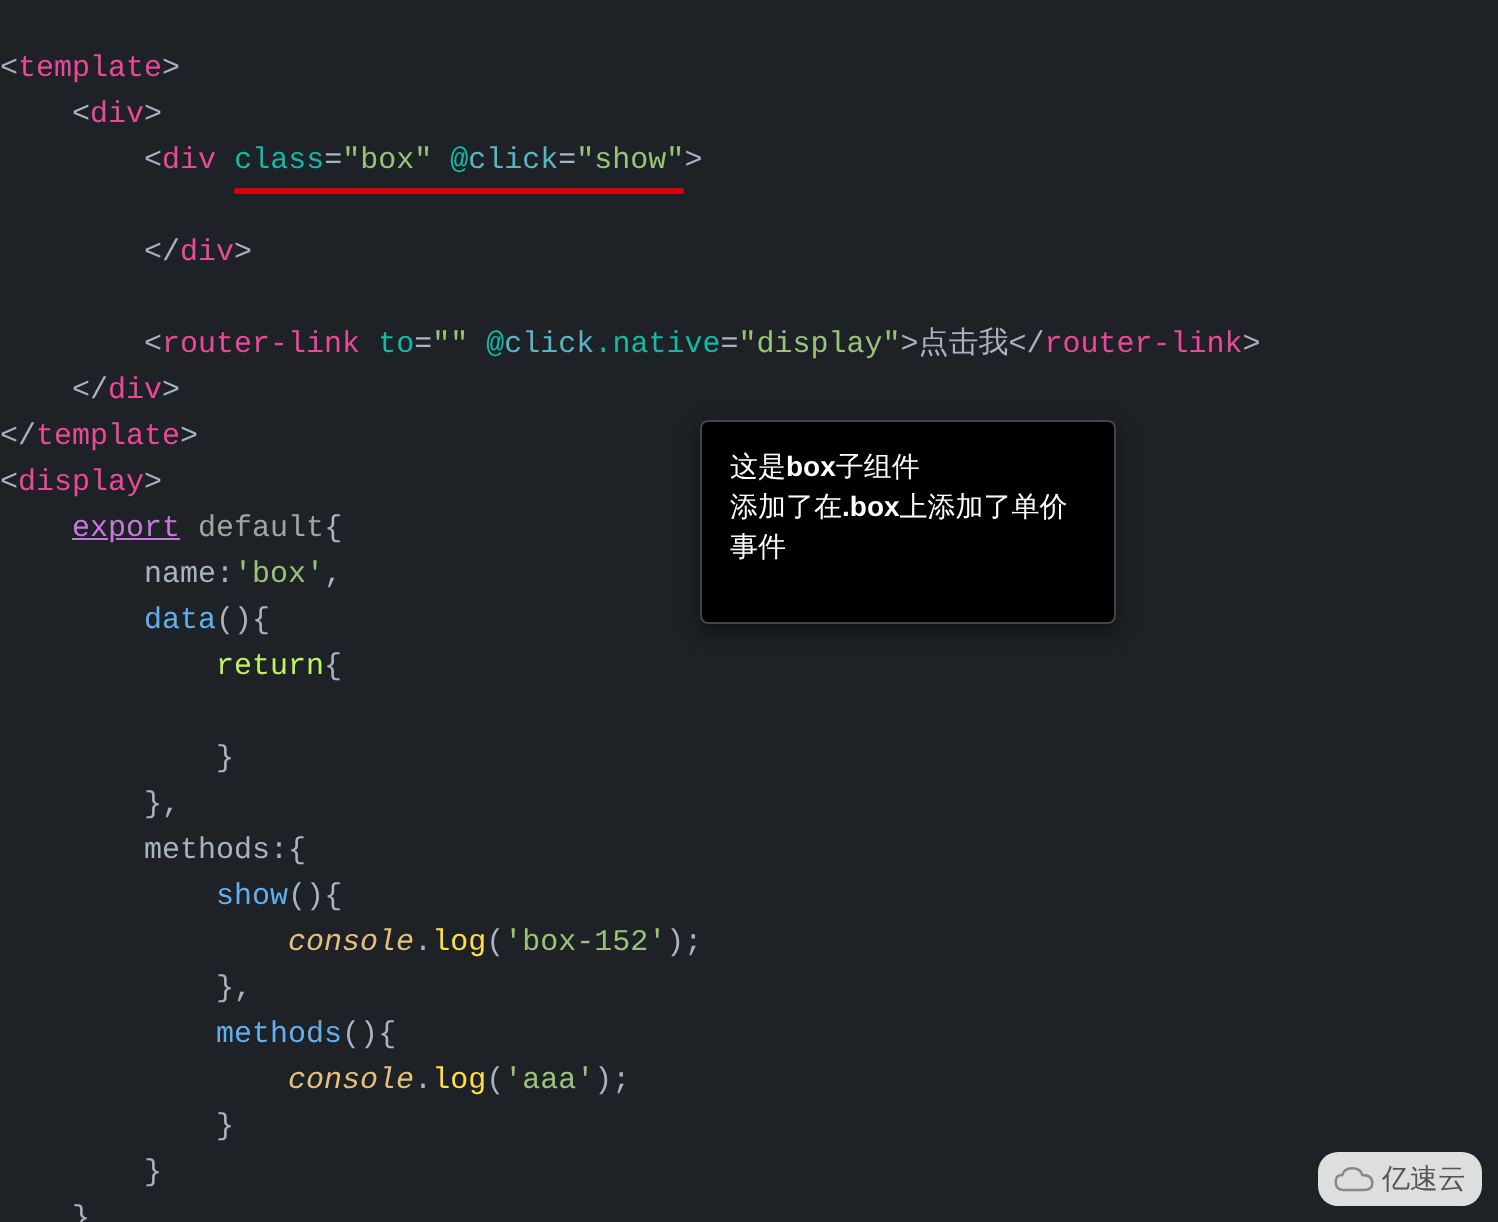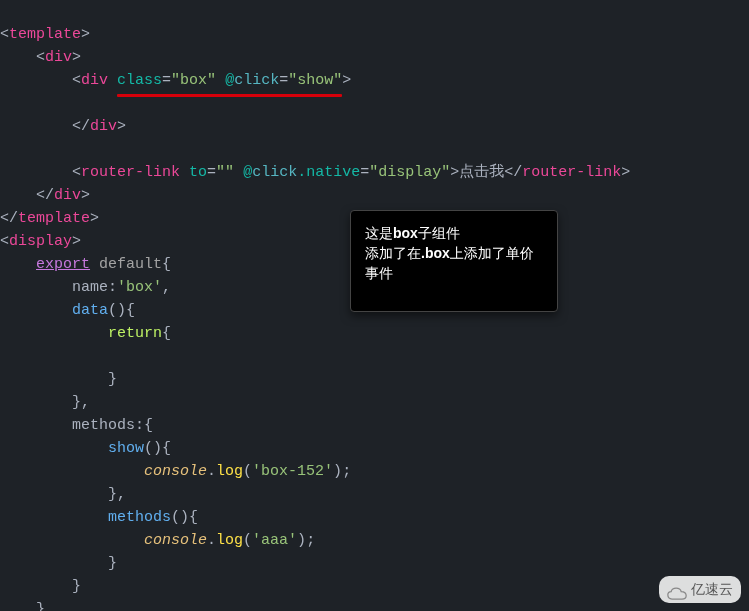--- a/index.html
+++ b/index.html
@@ -63,21 +63,21 @@
     font-size: 14px;
     line-height: 20px;
     box-shadow: 0 4px 10px rgba(0,0,0,0.5);
   }
   .tooltip b { font-weight: bold; }
   .watermark {
     position: absolute;
     right: 8px;
     bottom: 8px;
     display: flex;
-    align-items: flex-end;
+    align-items: center;
     gap: 4px;
     background: rgba(255,255,255,0.85);
     padding: 2px 8px;
     border-radius: 10px;
     font-family: sans-serif;
     font-size: 14px;
     color: #555;
   }
   .cloud-icon {
     width: 20px;

